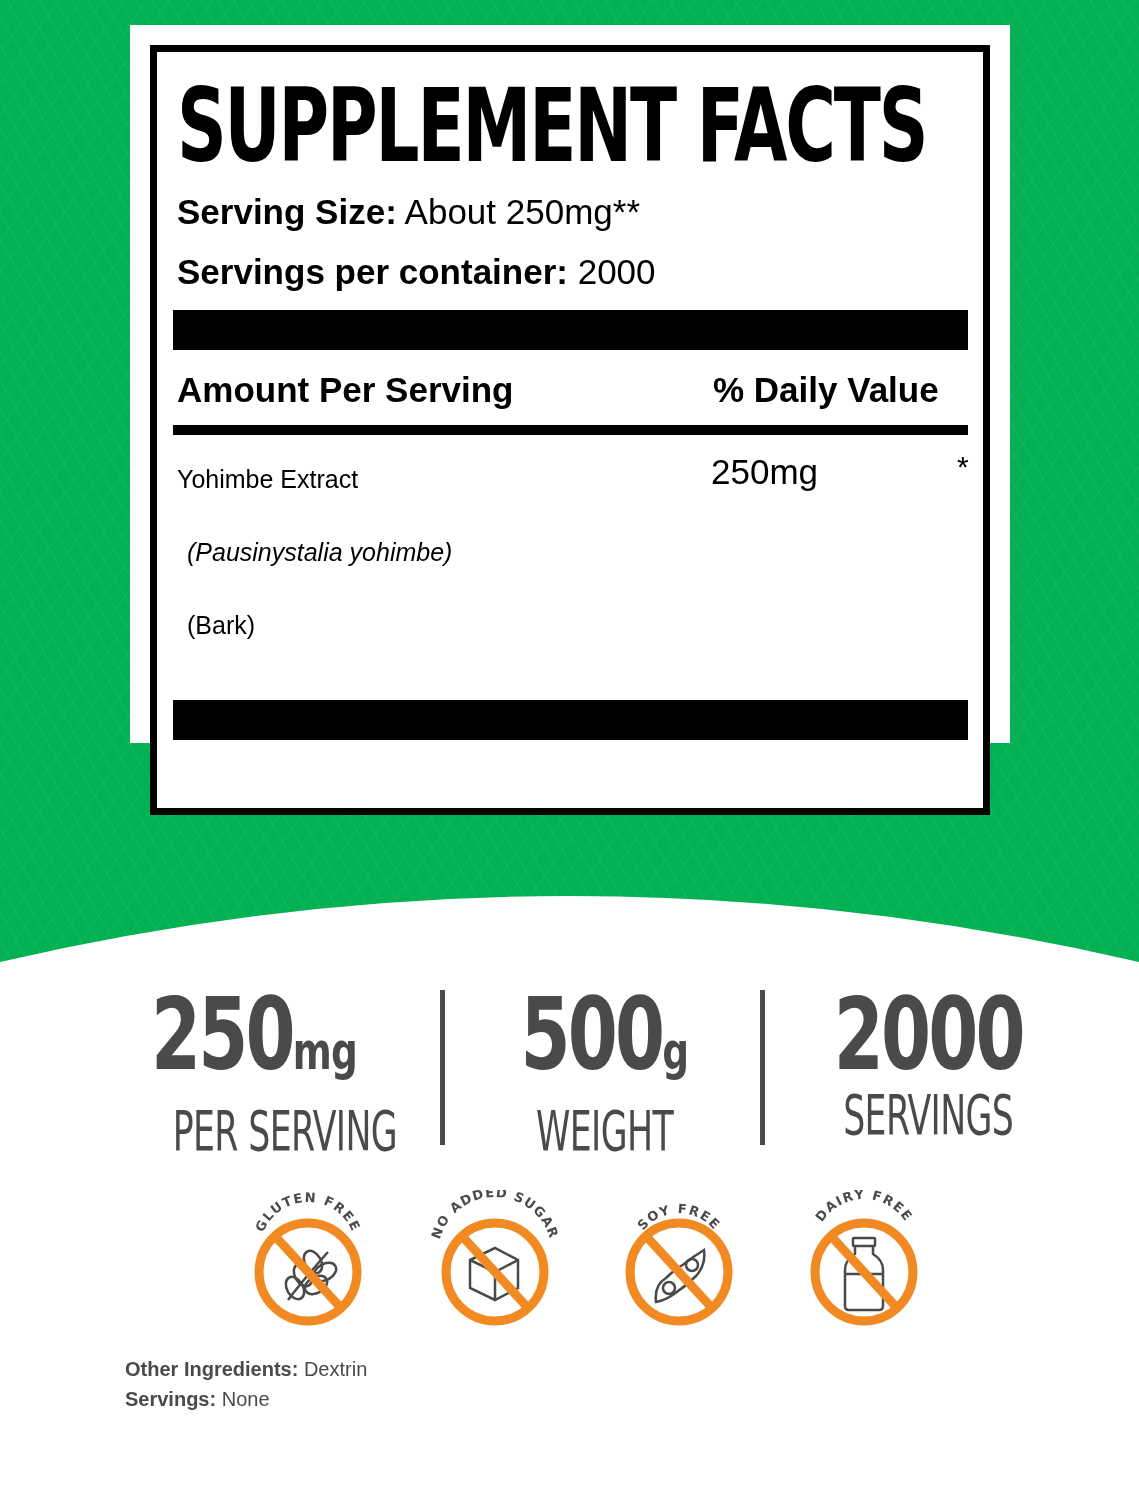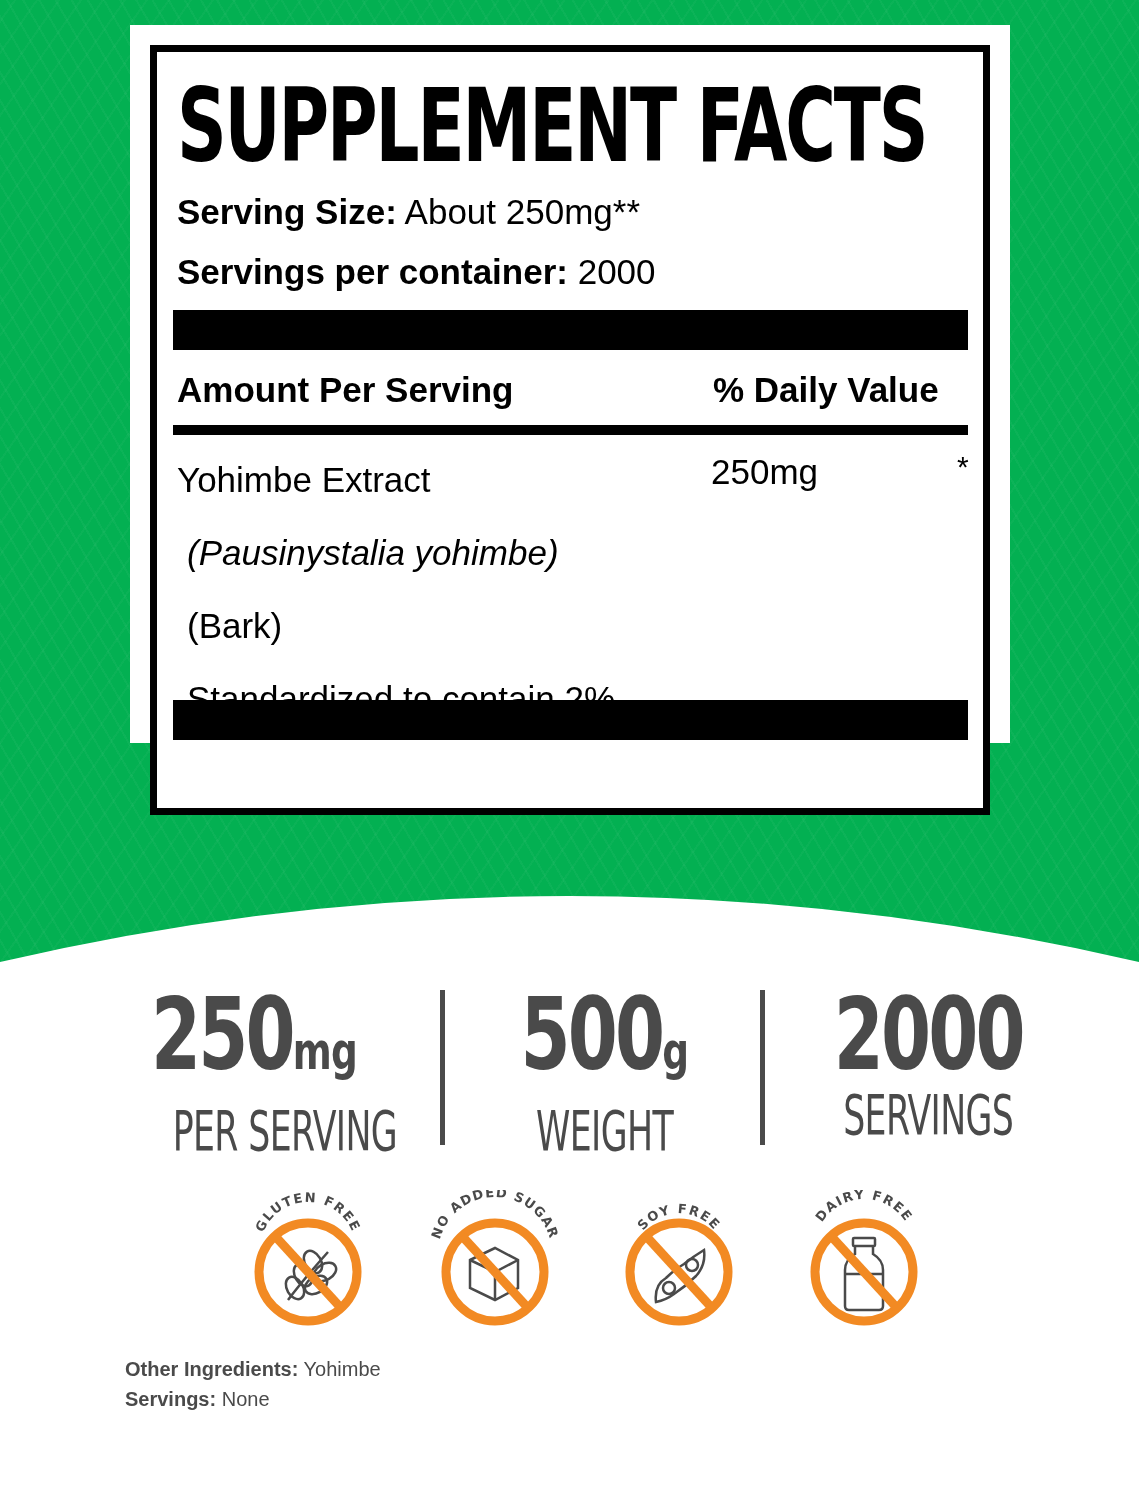--- a/index.html
+++ b/index.html
@@ -10,21 +10,21 @@
       repeating-linear-gradient(-55deg, rgba(255,255,255,0.03) 0 2px, transparent 2px 18px);}
   .curve{position:absolute;left:0;top:880px;width:1139px;height:140px;}
   .panel{position:absolute;left:130px;top:25px;width:880px;height:718px;background:#fff;}
   .box{position:absolute;left:20px;top:20px;width:826px;height:756px;border:7px solid #000;background:#fff;}
   .title{position:absolute;left:20px;top:22px;font-family:"DejaVu Sans",sans-serif;font-weight:bold;font-size:96px;line-height:100px;letter-spacing:-3px;transform:scaleX(0.72) scaleY(1.05);transform-origin:left top;white-space:nowrap;color:#000;width:1100px;}
   .line{position:absolute;left:20px;font-size:35px;color:#000;white-space:nowrap;}
   .line b{font-weight:bold;}
   .bar{position:absolute;left:16px;width:795px;height:40px;background:#000;}
   .thin{position:absolute;left:16px;width:795px;height:10px;background:#000;}
   .hdr{position:absolute;top:318px;font-size:35px;font-weight:bold;color:#000;white-space:nowrap;}
-  .ing{position:absolute;left:20px;top:405px;font-size:35px;line-height:45px;color:#000;}
+  .ing{position:absolute;left:20px;top:405px;font-size:25px;line-height:45px;color:#000;}
   .ing .sub{padding-left:10px;display:block;margin-top:28px;}
   .ing .it{font-style:italic;}
   .amt{position:absolute;left:554px;top:400px;font-size:35px;color:#000;}
   .star{position:absolute;left:800px;top:398px;font-size:30px;color:#000;}
   .foot{position:absolute;left:20px;top:713px;font-size:26px;color:#000;}
   .stats{position:absolute;top:985px;left:0;width:1139px;height:170px;}
   .stat{position:absolute;text-align:center;color:#4a4a4a;}
   .big{font-family:"DejaVu Sans",sans-serif;font-weight:bold;font-size:100px;line-height:100px;letter-spacing:-4px;display:inline-block;transform:scaleX(0.72);transform-origin:center top;white-space:nowrap;}
   .unit{font-size:52px;letter-spacing:-1px;}
   .lbl{font-family:"DejaVu Sans",sans-serif;font-size:56px;line-height:60px;display:inline-block;transform:scaleX(0.62);transform-origin:center top;white-space:nowrap;letter-spacing:-1px;}
@@ -53,21 +53,20 @@
       <span>2000</span>
     </div>
     <div class="bar" style="top:258px;"></div>
     <div class="hdr" style="left:556px;">% Daily Value</div>
     <div class="hdr" style="left:20px;">Amount Per Serving</div>
     <div class="thin" style="top:373px;"></div>
     <div class="ing">
       <span>Yohimbe Extract</span>
       <span class="sub it">(Pausinystalia yohimbe)</span>
       <span class="sub">(Bark)</span>
-      <span class="sub">Standardized to contain 2%</span>
     </div>
     <div class="amt">250mg</div>
     <div class="star">*</div>
     <div class="bar" style="top:648px;"></div>
   </div>
 </div>
 
 <div class="stats">
   <div class="stat" style="left:104px;width:300px;">
     <div class="big"><span>250</span><span class="unit">mg</span></div><br>
@@ -138,18 +137,18 @@
     <rect x="54" y="48" width="22" height="8" rx="1"></rect>
     <path d="M56 56 L56 64 Q46 70 46 80 L46 116 Q46 120 50 120 L80 120 Q84 120 84 116 L84 80 Q84 70 74 64 L74 56"></path>
     <path d="M46 84 L84 84"></path>
   </g>
   <circle cx="65" cy="82" r="49" stroke="#f28a23" stroke-width="9" fill="none"></circle>
   <line x1="32" y1="46" x2="98" y2="118" stroke="#f28a23" stroke-width="9"></line>
 </svg>
 
 <div class="info" style="top:1358px;">
   <b>Other Ingredients:</b>
-  <span>Yohimbe</span>
+  <span>Dextrin</span>
 </div>
 <div class="info" style="top:1388px;">
   <b>Servings:</b>
   <span>None</span>
 </div>
 
 </body></html>

